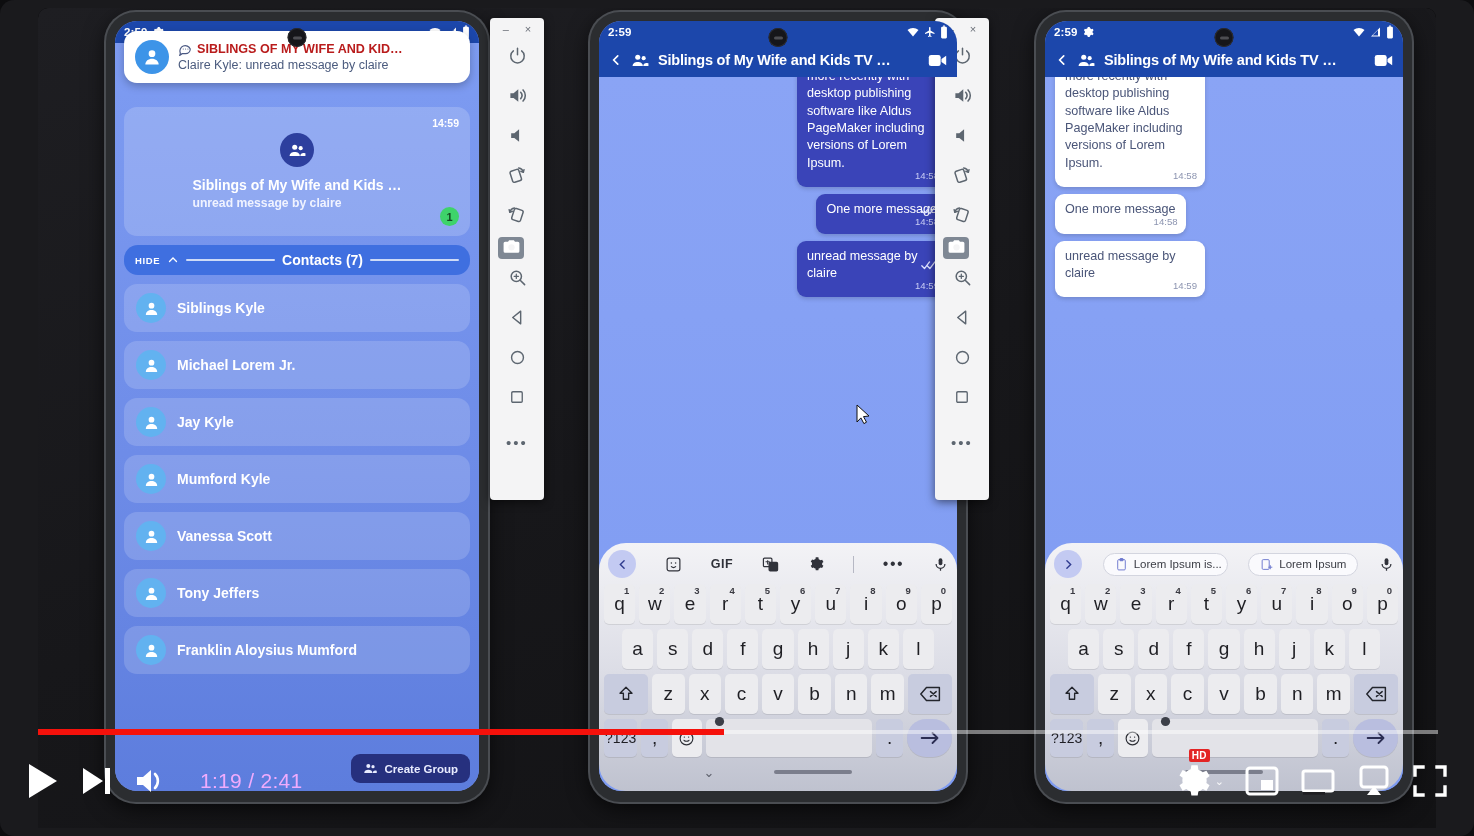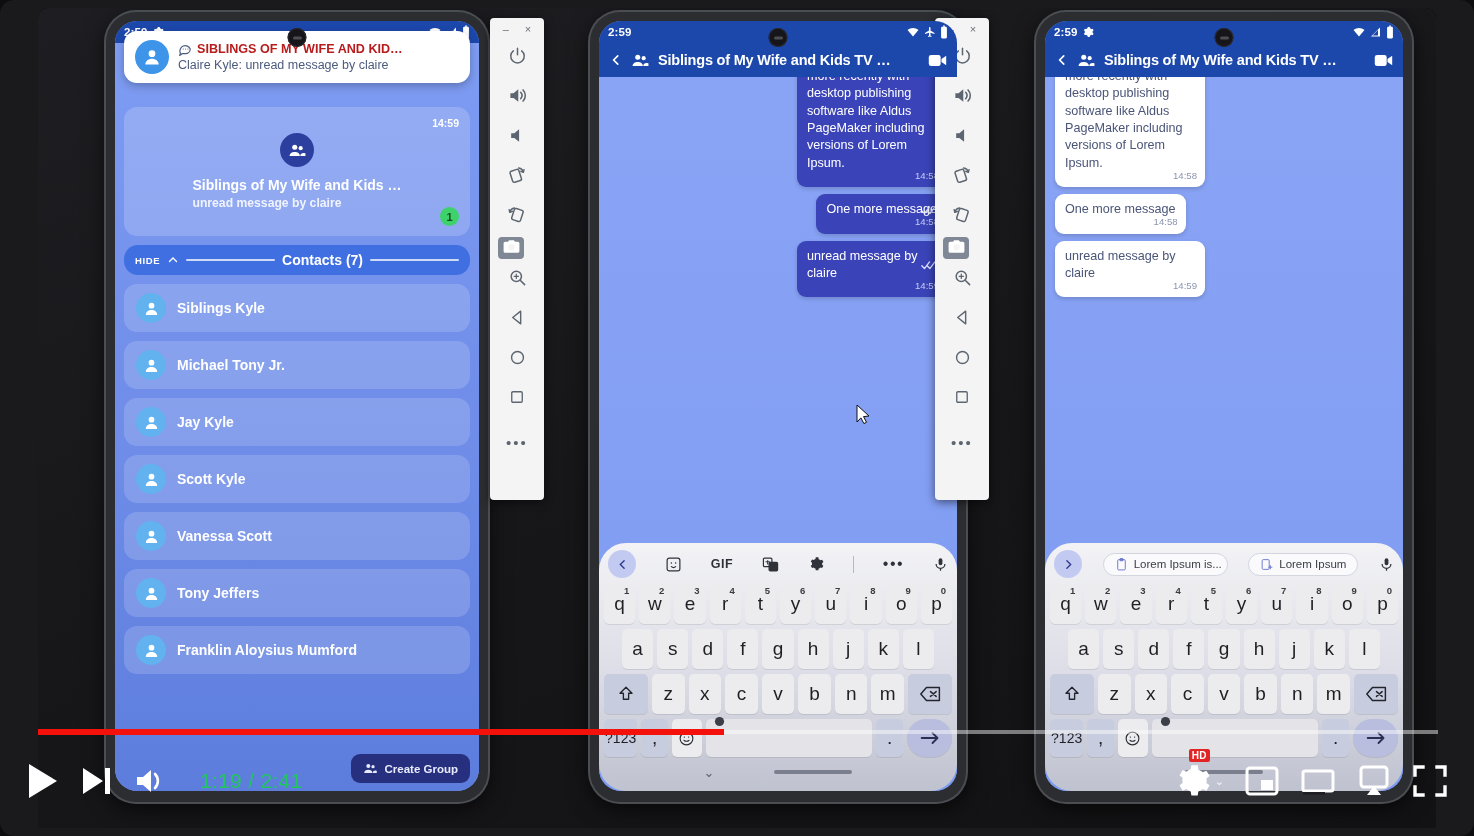--- a/index.html
+++ b/index.html
@@ -271,21 +271,21 @@
   .progress-bg { position:absolute; left:0; right:0; top:1px; height:4px; background:rgba(255,255,255,.45); }
   .progress-fill { position:absolute; left:0; top:0; height: 6px; background:#f5110b; }
 
   .controls {
     position:absolute; left:0; right:0; bottom: 0; height: 96px; z-index: 61;
     display:flex; align-items:center; padding: 0 26px 14px 26px;
   }
   .ctl-left { display:flex; align-items:center; gap: 20px; }
   .ctl-right { display:flex; align-items:center; gap: 20px; margin-left:auto; }
   .ctl { display:flex; align-items:center; justify-content:center; color:#fff; cursor:pointer; }
-  .time-label { color:#22c55e; font-size: 21px; font-weight: 400; margin-left: 12px; letter-spacing:.3px;}
+  .time-label { color:#f0abfc; font-size: 21px; font-weight: 400; margin-left: 12px; letter-spacing:.3px;}
   .hd-badge {
     position:absolute; top:-13px; left: 16px;
     background:#e32424; color:#fff; font-size: 10px; font-weight:800;
     padding: 1px 3px; border-radius: 2px; letter-spacing:.2px;
   }
   .gear-wrap { position:relative; display:flex; align-items:center; gap:4px;}
   .gear-chev { color:#fff; font-size: 11px; opacity:.9; }
   .cursor-arrow { position:absolute; z-index: 70; }
 </style>
 </head>
@@ -394,39 +394,39 @@
                   </div>
                   <div class="contact-name">Siblings Kyle</div>
                 </div>
                 <div class="contact-row">
                   <div class="avatar-round sm">
                     <svg width="17" height="17" viewBox="0 0 24 24" fill="#fff">
                       <circle cx="12" cy="8" r="4"></circle>
                       <path d="M4 21c0-4.4 3.6-7 8-7s8 2.6 8 7z"></path>
                     </svg>
                   </div>
-                  <div class="contact-name">Michael Tony Jr.</div>
+                  <div class="contact-name">Michael Lorem Jr.</div>
                 </div>
                 <div class="contact-row">
                   <div class="avatar-round sm">
                     <svg width="17" height="17" viewBox="0 0 24 24" fill="#fff">
                       <circle cx="12" cy="8" r="4"></circle>
                       <path d="M4 21c0-4.4 3.6-7 8-7s8 2.6 8 7z"></path>
                     </svg>
                   </div>
                   <div class="contact-name">Jay Kyle</div>
                 </div>
                 <div class="contact-row">
                   <div class="avatar-round sm">
                     <svg width="17" height="17" viewBox="0 0 24 24" fill="#fff">
                       <circle cx="12" cy="8" r="4"></circle>
                       <path d="M4 21c0-4.4 3.6-7 8-7s8 2.6 8 7z"></path>
                     </svg>
                   </div>
-                  <div class="contact-name">Scott Kyle</div>
+                  <div class="contact-name">Mumford Kyle</div>
                 </div>
                 <div class="contact-row">
                   <div class="avatar-round sm">
                     <svg width="17" height="17" viewBox="0 0 24 24" fill="#fff">
                       <circle cx="12" cy="8" r="4"></circle>
                       <path d="M4 21c0-4.4 3.6-7 8-7s8 2.6 8 7z"></path>
                     </svg>
                   </div>
                   <div class="contact-name">Vanessa Scott</div>
                 </div>

